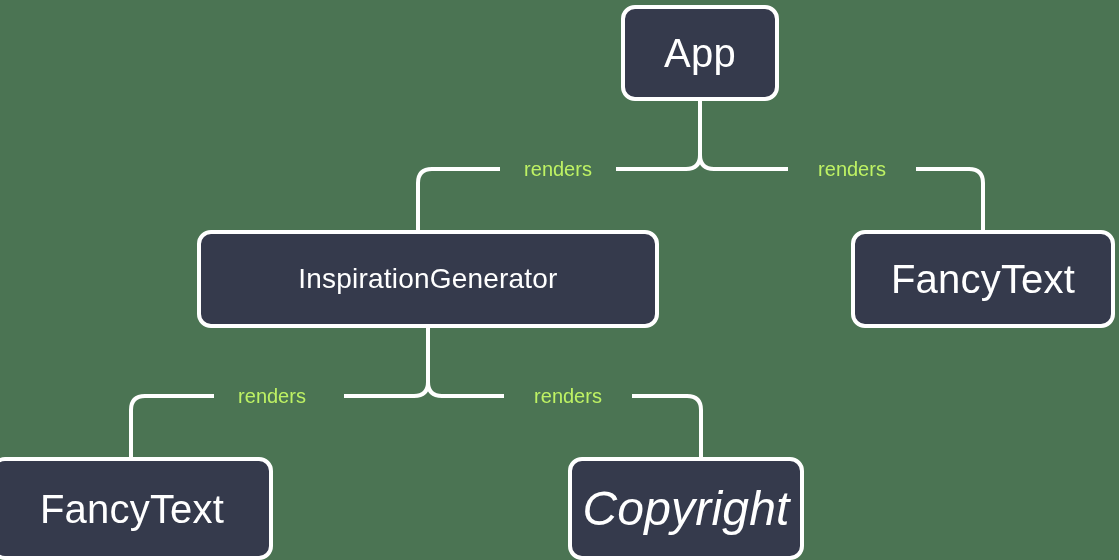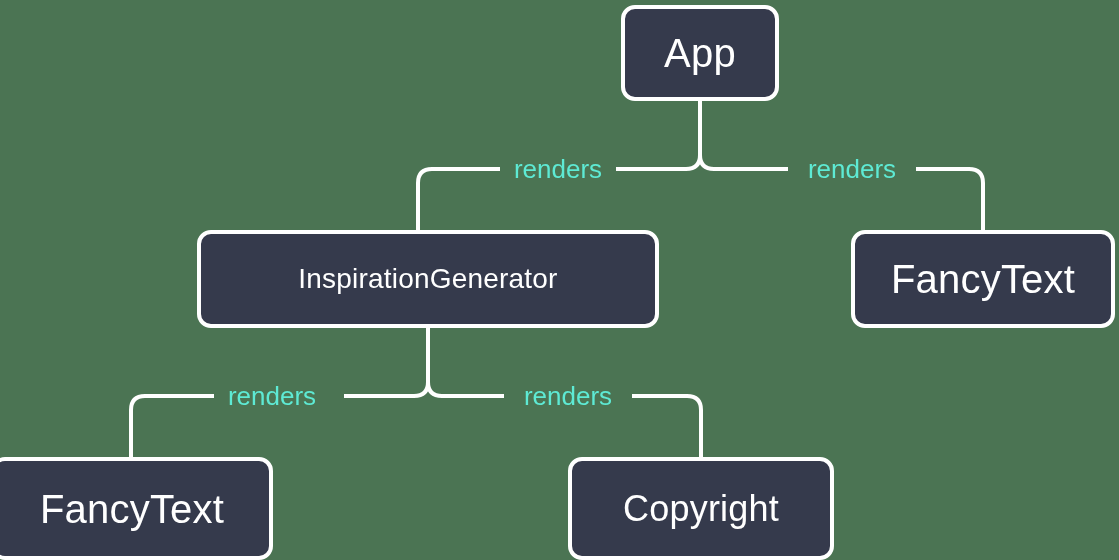--- a/index.html
+++ b/index.html
@@ -41,26 +41,26 @@
   }
   .node-label {
     display: block;
     line-height: 1;
   }
   
   #node-app        { left: 621px; top: 5px;   width: 158px; height: 96px;  font-size: 40px; }
   #node-ig         { left: 197px; top: 230px; width: 462px; height: 98px;  font-size: 28px; }
   #node-fancy-right{ left: 851px; top: 230px; width: 264px; height: 98px;  font-size: 40px; }
   #node-fancy-left { left: -9px;  top: 457px; width: 282px; height: 103px; font-size: 40px; border-bottom-left-radius:14px; }
-  #node-copyright  { left: 568px; top: 457px; width: 266px; height: 103px; font-size: 36px; }
+  #node-copyright  { left: 568px; top: 457px; width: 236px; height: 103px; font-size: 48px; font-style: italic; }
 
   .edge-label {
     position: absolute;
-    color: #5eead4;
-    font-size: 26px;
+    color: #bef264;
+    font-size: 20px;
     line-height: 1;
     white-space: nowrap;
     transform: translate(-50%, -50%);
   }
   #lbl-app-ig     { left: 558px; top: 169px; }
   #lbl-app-fancy  { left: 852px; top: 169px; }
   #lbl-ig-fancy   { left: 272px; top: 396px; }
   #lbl-ig-copy    { left: 568px; top: 396px; }
 </style>
 </head>

